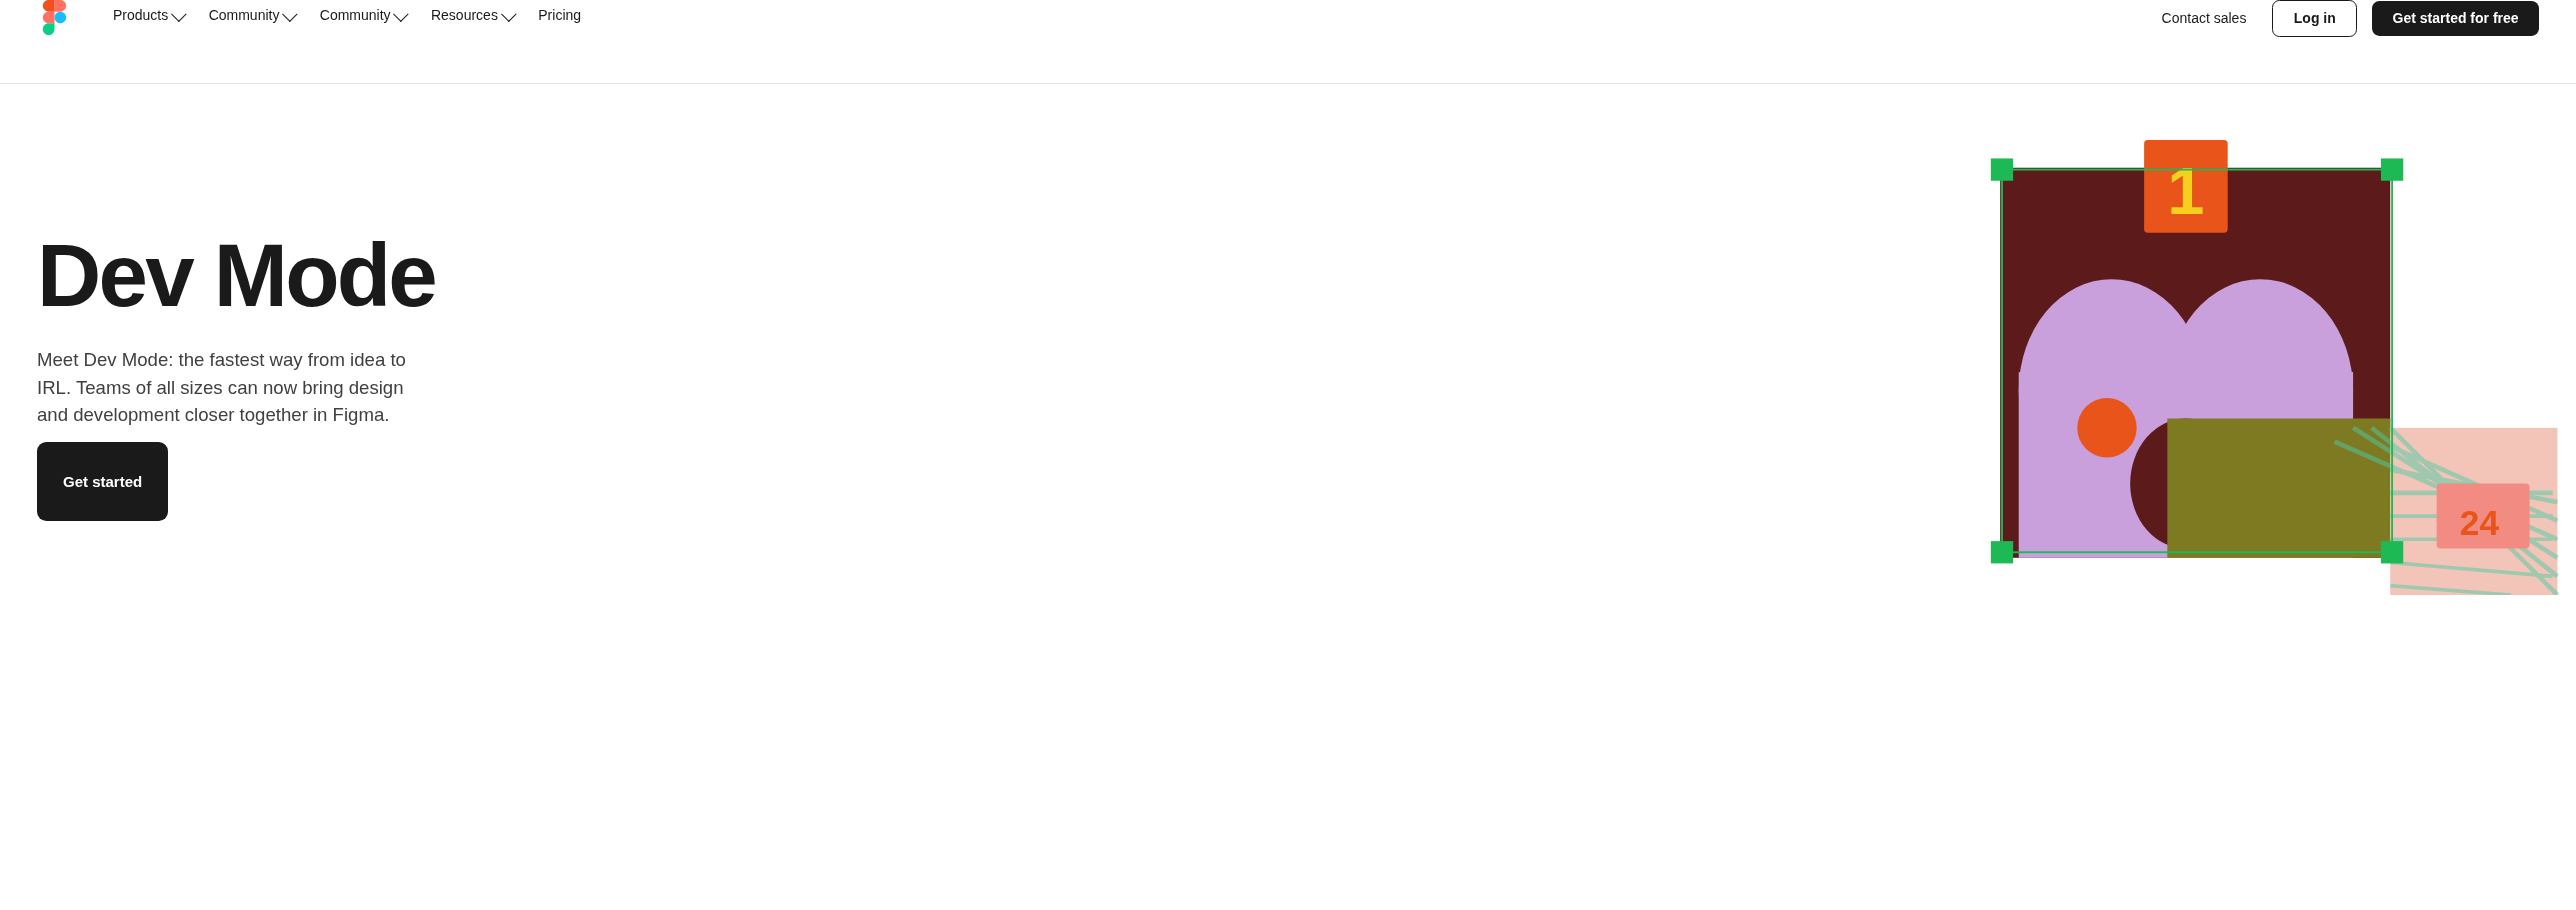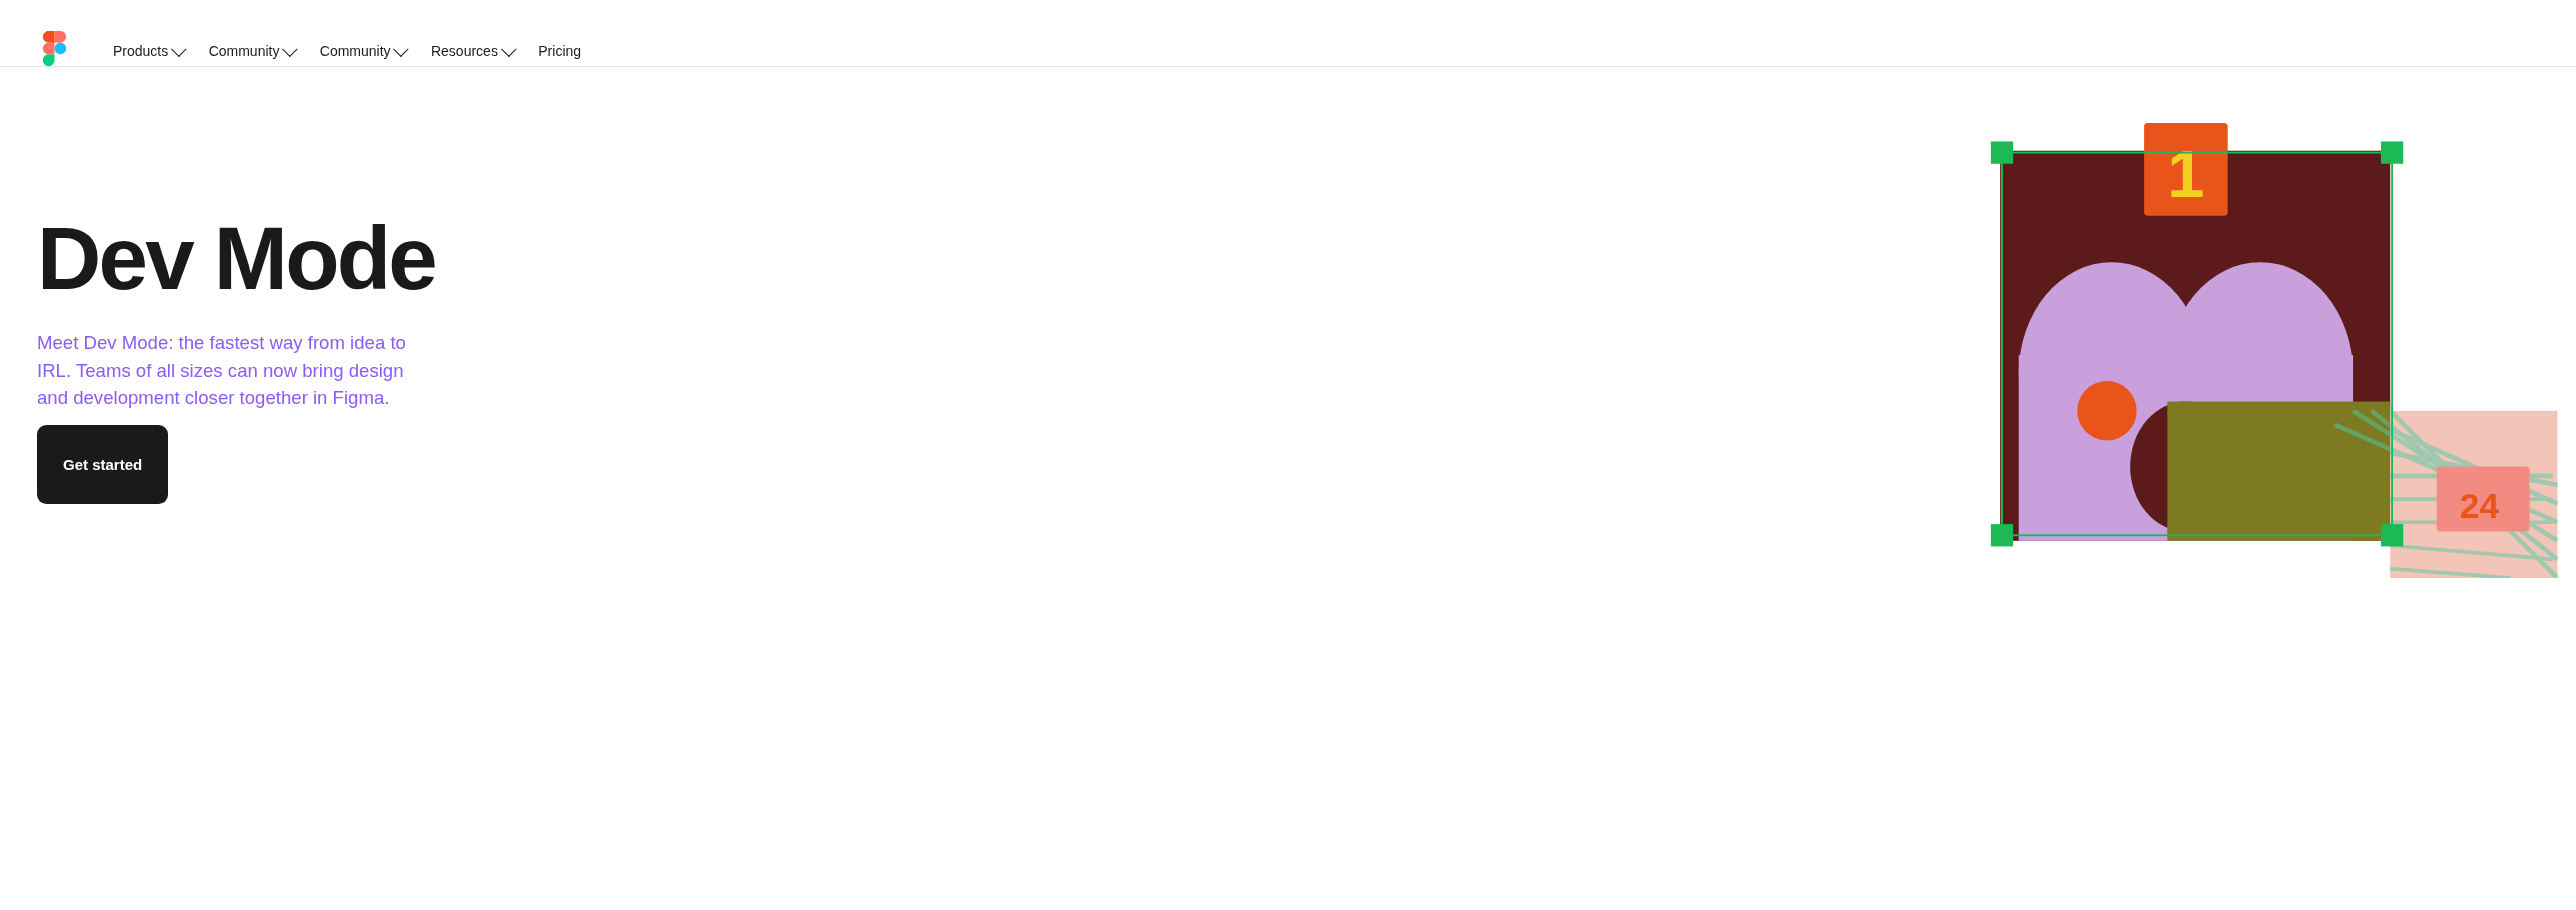--- a/index.html
+++ b/index.html
@@ -1,23 +1,23 @@
 <!DOCTYPE html>
 <html style="font-size:15px"><head>
   <meta charset="utf-8">
   <style>
     * { margin: 0; padding: 0; box-sizing: border-box; }
     body { font-family: -apple-system, BlinkMacSystemFont, 'Segoe UI', sans-serif; background: #fff; overflow-x: hidden; }
 
     
     nav {
       display: flex;
-      align-items: flex-end;
+      align-items: flex-start;
       padding: 0 37px;
-      height: 67px;
+      height: 84px;
       border-bottom: 0.9px solid #e5e5e5;
       position: relative;
       z-index: 10;
     }
     .nav-logo {
       width: 35px;
       height: 35px;
       margin-right: 30px;
       flex-shrink: 0;
     }
@@ -99,21 +99,21 @@
       font-weight: 800;
       line-height: 1.0;
       color: #1a1a1a;
       letter-spacing: -2.8px;
       margin-bottom: 26px;
       margin-top: 8px;
     }
     .hero-subtitle {
       font-size: 18.6px;
       line-height: 1.5;
-      color: #8b5cf6;
+      color: #404040;
       max-width: 390px;
       margin-bottom: 13px;
     }
     .btn-hero {
       display: inline-block;
       padding: 31px 26px;
       font-size: 15px;
       font-weight: 600;
       background: #1a1a1a;
       color: #fff;
@@ -163,20 +163,25 @@
     </div>
     <div class="nav-link">
       <span>Resources</span>
       <span class="chevron"></span>
     </div>
     <div class="nav-link">
       <span>Pricing</span>
     </div>
   </div>
 
+  <div class="nav-right">
+    <span class="contact-sales">Contact sales</span>
+    <button class="btn-login">Log in</button>
+    <button class="btn-get-started">Get started for free</button>
+  </div>
 </nav>
 
 <section class="hero">
   <div class="hero-text">
     <h1 class="hero-title">Dev Mode</h1>
     <p class="hero-subtitle">Meet Dev Mode: the fastest way from idea to IRL. Teams of all sizes can now bring design and development closer together in Figma.</p>
     <button class="btn-hero">Get started</button>
   </div>
 
   <div class="hero-illustration">

